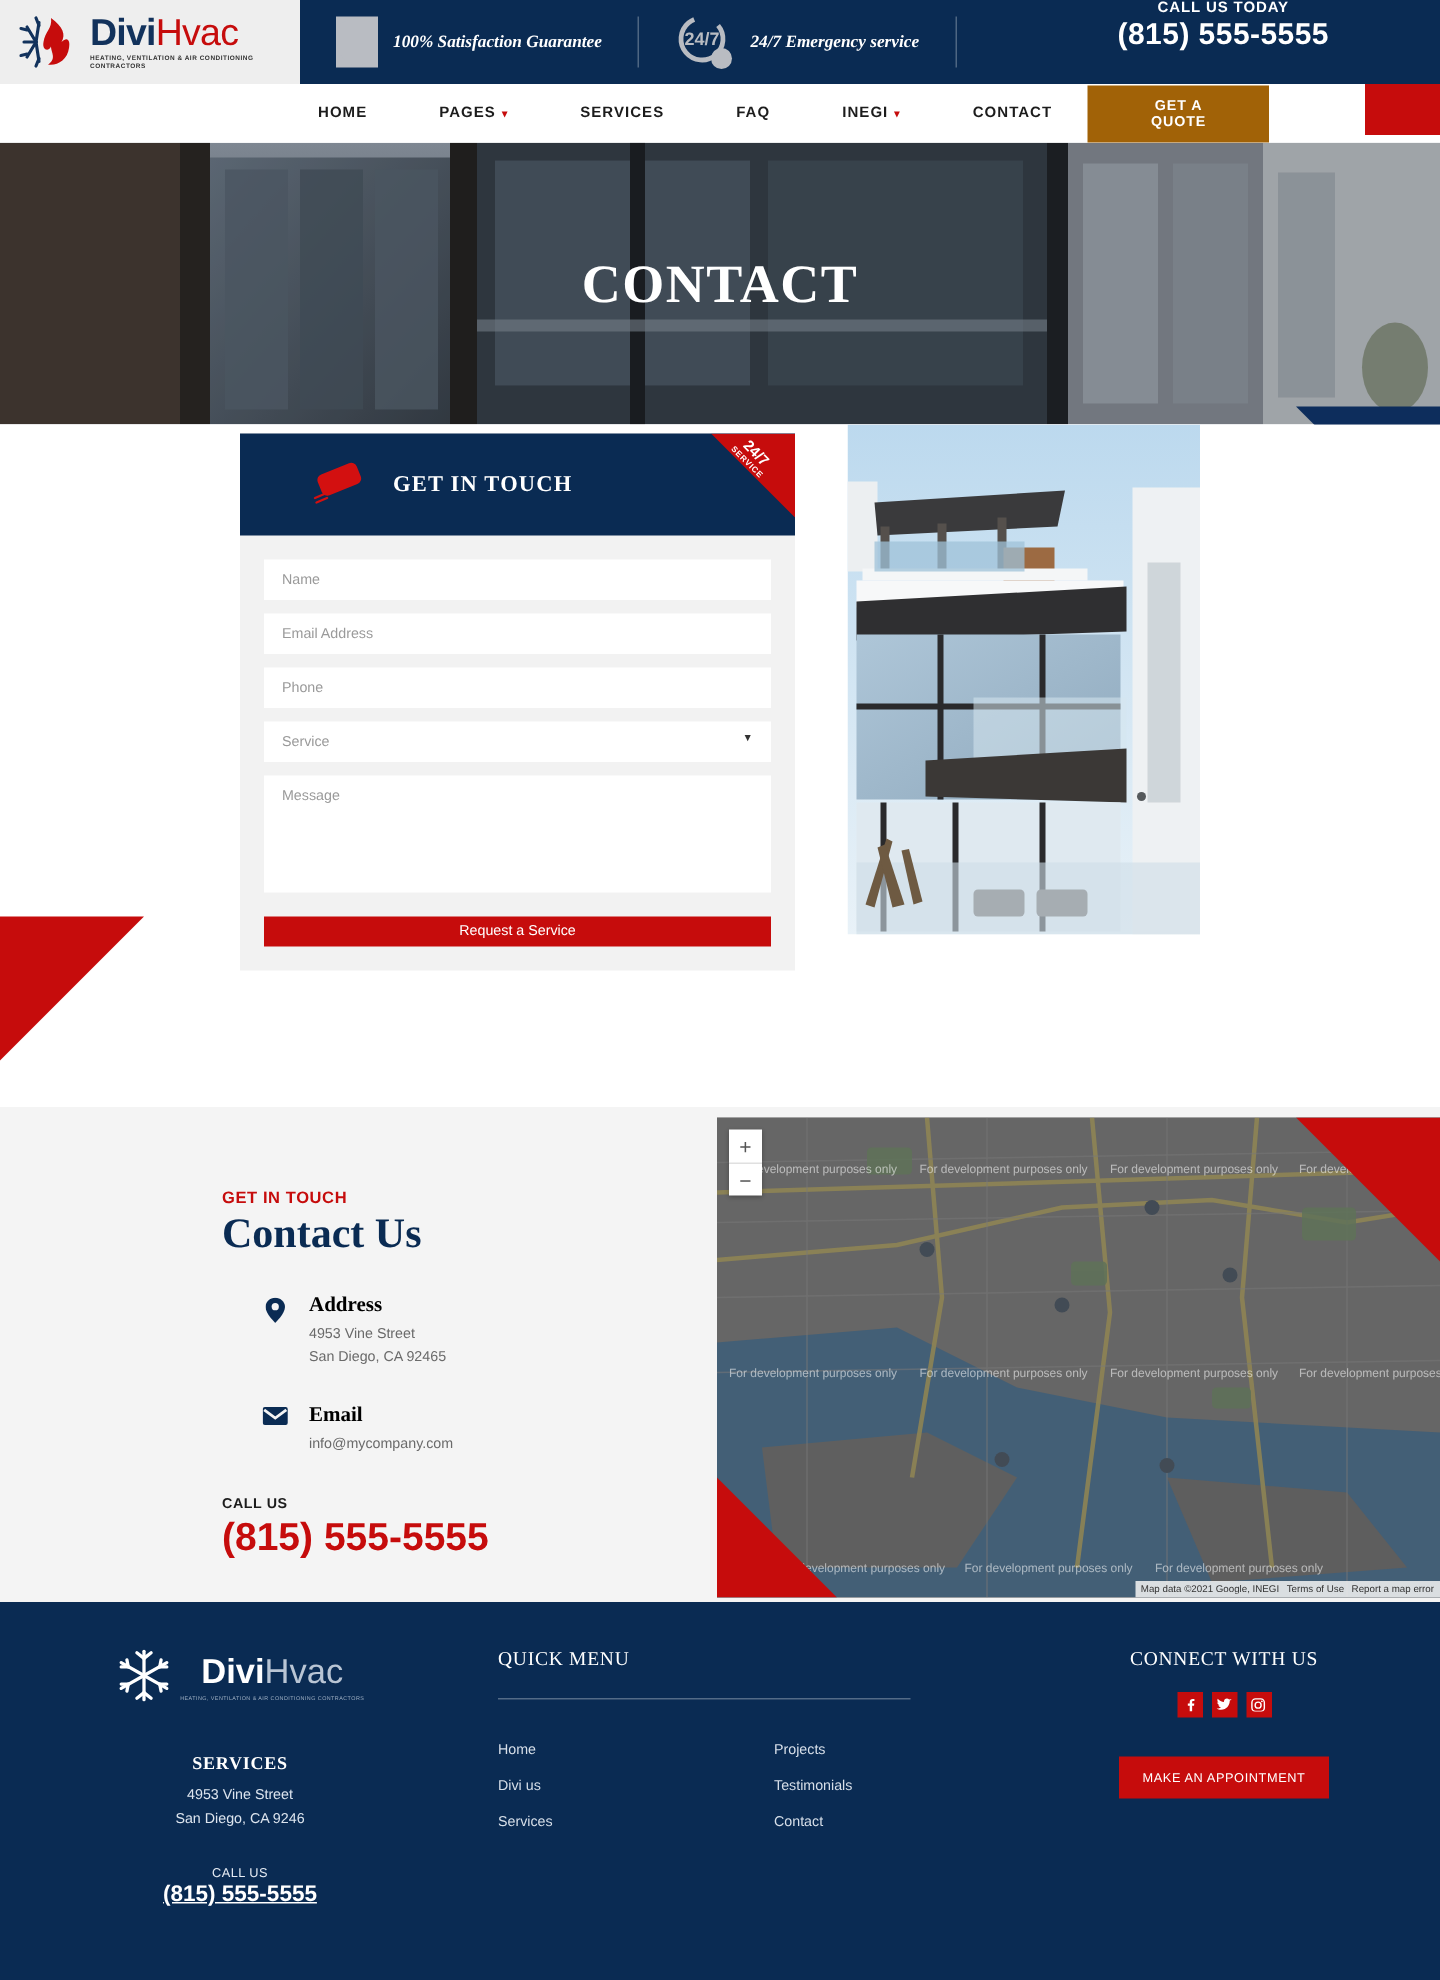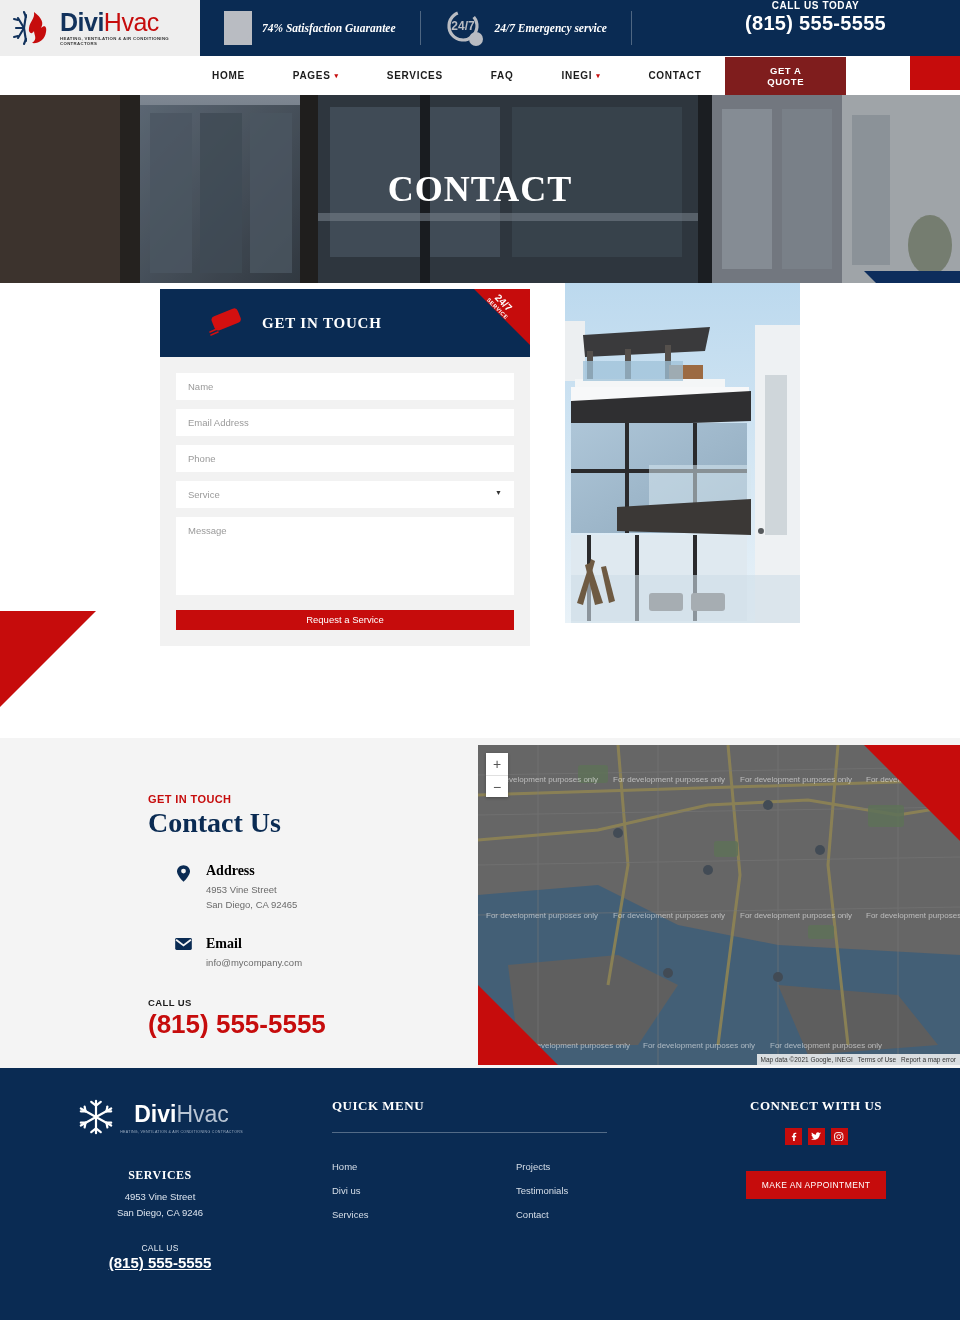--- a/index.html
+++ b/index.html
@@ -38,21 +38,21 @@
   
   .navbar { height: 39px; background: #fff; display: flex; align-items: center; position: relative; z-index: 4; }
   .nav-items { display: flex; gap: 0; margin-left: 188px; }
   .nav-link {
     font-size: 10px; font-weight: 700; letter-spacing: .7px; color: #1c1c1c;
     padding: 0 24px; display: flex; align-items: center; gap: 4px; cursor: pointer;
   }
   .caret { font-size: 7px; color: #c60c0c; }
   .quote-btn {
     margin-left: auto; margin-right: 114px;
-    background: #7f1d1d; color: #fff; font-size: 9.5px; font-weight: 700;
+    background: #a16207; color: #fff; font-size: 9.5px; font-weight: 700;
     letter-spacing: .6px; padding: 8px 26px; border: none; cursor: pointer;
   }
   .red-square { position: absolute; right: 0; top: -16px; width: 50px; height: 50px; background: #c60c0c; }
   .white-pill { position: absolute; right: 0; top: -18px; width: 96px; height: 54px; background: #fff; border-radius: 27px 0 0 27px; z-index: -1; }
 
   
   .hero { height: 188px; position: relative; overflow: hidden; }
   .hero-photo { position: absolute; inset: 0; }
   .hero-title {
     position: relative; z-index: 3; color: #fff; font-family: "Liberation Serif", serif;
@@ -139,21 +139,21 @@
   .flogo .lw { font-size: 23px; font-weight: 700; }
   .flogo .lw .a { color: #fff; }
   .flogo .lw .b { color: #b9c5d4; font-weight: 400; }
   .flogo-sub { font-size: 3.6px; color: #9fb0c4; letter-spacing: .3px; margin-top: 2px; }
   .floc { font-family: "Liberation Serif", serif; font-weight: 700; font-size: 12px; letter-spacing: .5px; margin-top: 32px; }
   .faddr { font-size: 9.5px; color: #dce4ee; line-height: 1.7; margin-top: 6px; }
   .fcall-lbl { font-size: 8.5px; color: #e6ecf4; margin-top: 22px; letter-spacing: .3px; }
   .fcall-num { font-size: 15px; font-weight: 700; margin-top: 1px; text-decoration: underline; cursor: pointer; }
 
   .fcol2 { width: 380px; padding-left: 12px; }
-  .fhead { font-family: "Liberation Serif", serif; font-weight: 700; font-size: 13px; letter-spacing: .5px; }
+  .fhead { font-family: "Liberation Serif", serif; font-weight: 400; font-size: 13px; letter-spacing: .5px; }
   .fsep { height: 1px; background: rgba(255,255,255,.3); margin-top: 18px; width: 275px; }
   .flinks { display: flex; margin-top: 28px; }
   .flinks ul { list-style: none; width: 205px; }
   .flinks li { font-size: 9.5px; color: #d7dfe9; margin-bottom: 13px; cursor: pointer; }
 
   .fcol3 { flex: 1; text-align: center; padding-right: 28px; }
   .socials { display: flex; gap: 6px; justify-content: center; margin-top: 14px; }
   .soc { width: 17px; height: 17px; background: #c60c0c; display: flex; align-items: center; justify-content: center; color: #fff; font-size: 9px; cursor: pointer; }
   .appt-btn { margin-top: 26px; background: #c60c0c; color: #fff; border: none; font-size: 8.5px; padding: 9px 16px; letter-spacing: .4px; cursor: pointer; font-family: "Liberation Sans", sans-serif; }
 </style>
@@ -187,21 +187,21 @@
     </div>
   </div>
 
   <div class="badge-group">
     <div class="badge">
       <div class="shield">
         <svg viewBox="0 0 28 34" width="28" height="34">
             <path d="M14 1 L27 5 V18 C27 27 20 32 14 33 C8 32 1 27 1 18 V5 Z" fill="#b9bcc2"></path>
           </svg>
       </div>
-      <span class="badge-text">74% Satisfaction Guarantee</span>
+      <span class="badge-text">100% Satisfaction Guarantee</span>
     </div>
     <div class="vdiv"></div>
     <div class="badge">
       <div class="clock-wrap">
         <svg viewBox="0 0 40 38" width="40" height="38">
           <circle cx="18" cy="17" r="14" fill="none" stroke="#b9bcc2" stroke-width="3.2" stroke-dasharray="70 18" transform="rotate(-40 18 17)"></circle>
           <text x="18" y="21" font-family="Liberation Sans, sans-serif" font-size="12" font-weight="700" fill="#b9bcc2" text-anchor="middle">24/7</text>
           <circle cx="31" cy="30" r="7" fill="#b9bcc2"></circle>
         </svg>
       </div>

